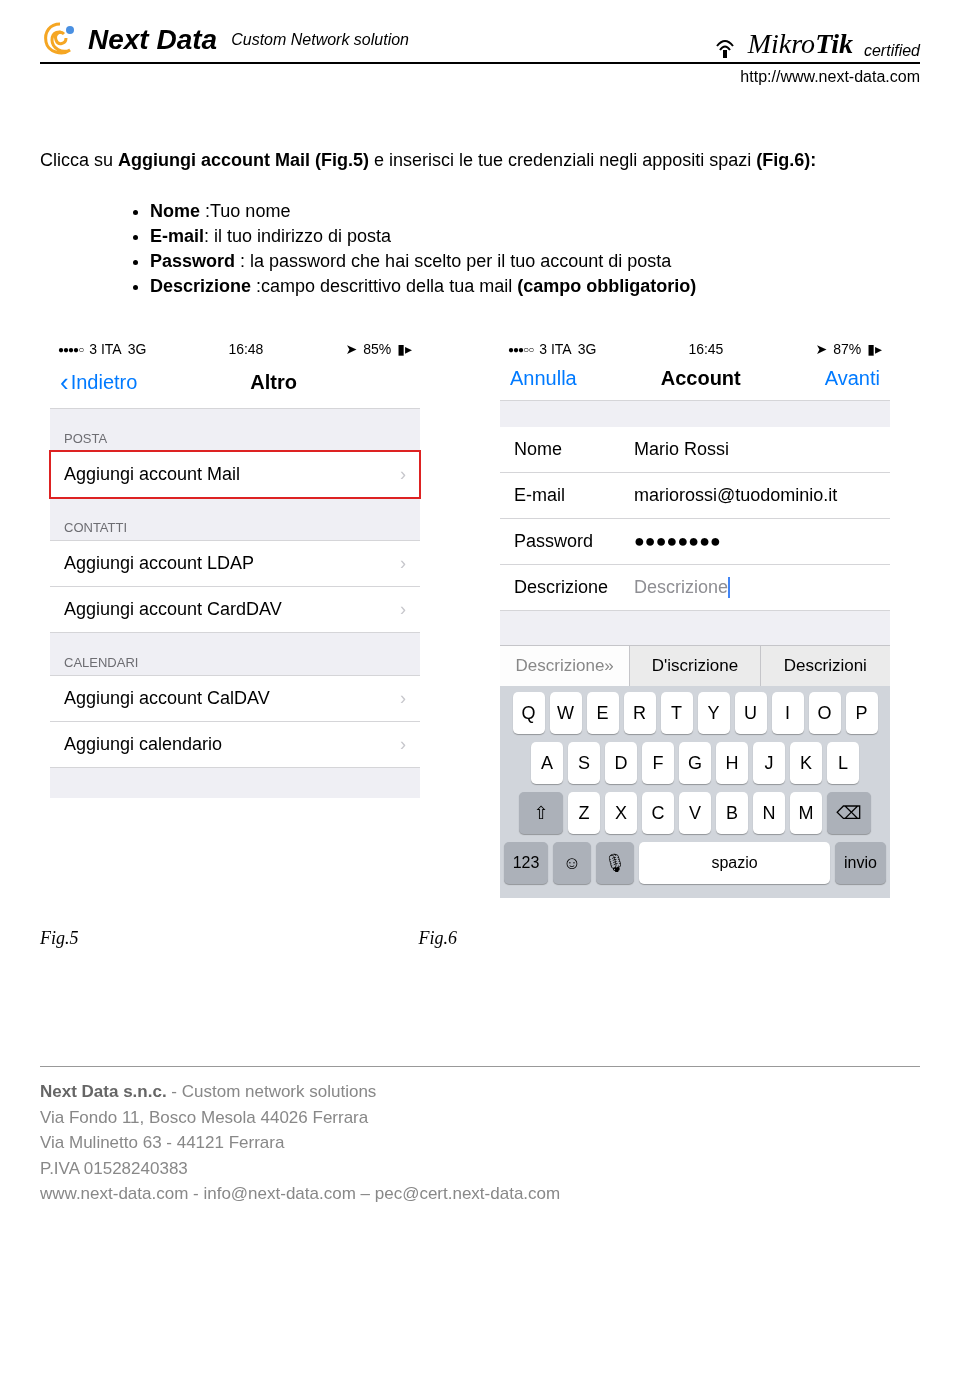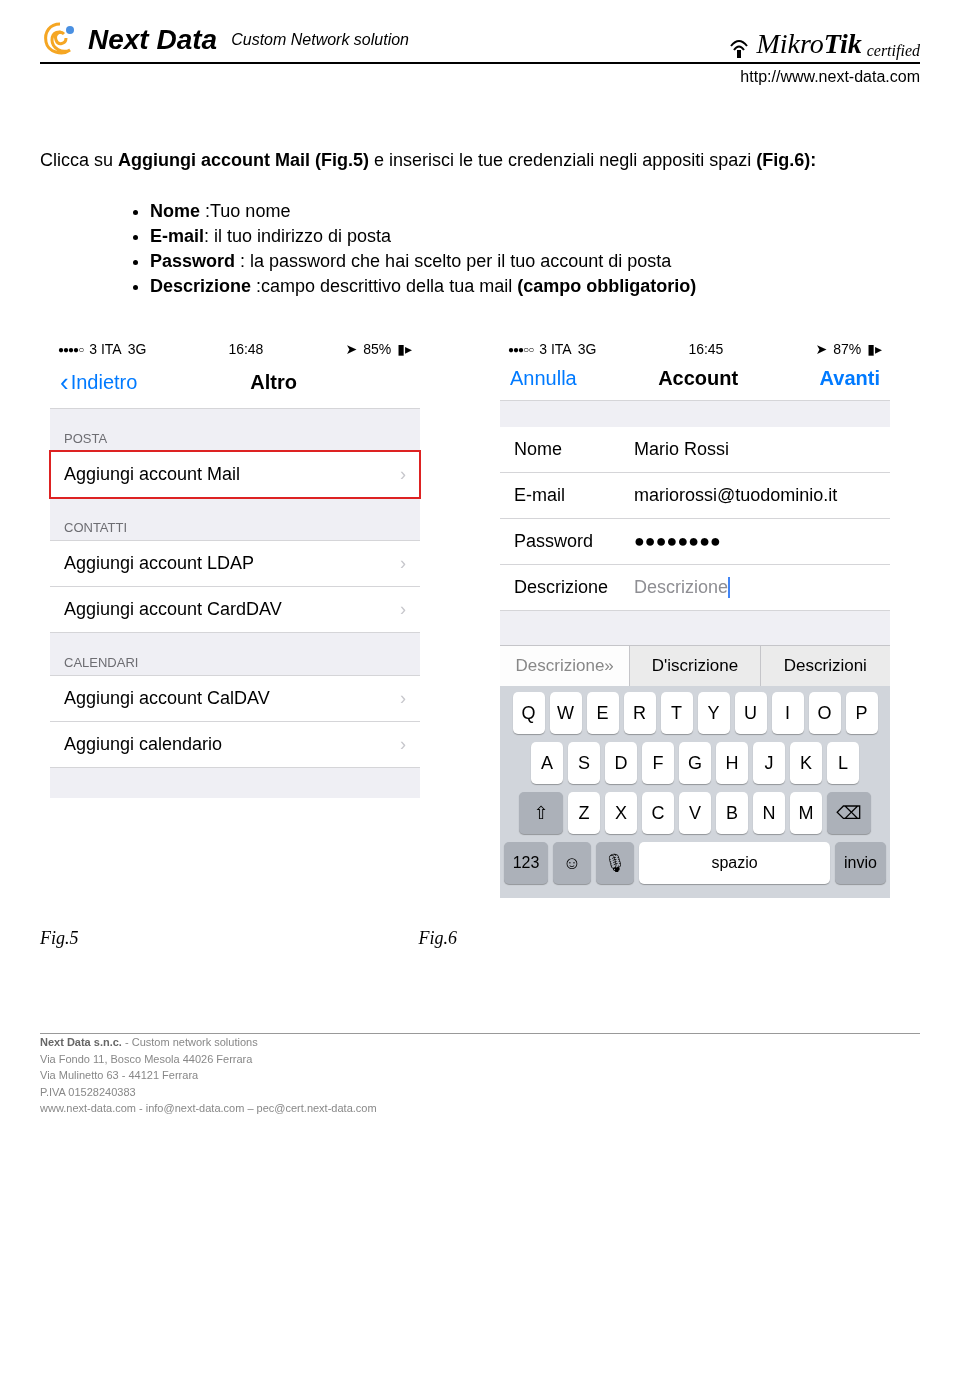--- a/index.html
+++ b/index.html
@@ -35,34 +35,33 @@
     font-style: italic;
   }
   .tagline {
     font-size: 16px;
     font-style: italic;
     margin-left: 6px;
   }
   .header-right {
     display: flex;
     align-items: flex-end;
-    gap: 5px;
+    gap: 11px;
   }
   .mikrotik-logo {
     font-size: 28px;
     font-weight: bold;
     font-style: italic;
     font-family: serif;
   }
   .mikro { font-weight: 300; }
   .tik { font-weight: 900; }
   .certified {
     font-style: italic;
     font-size: 16px;
-    font-family: Liberation Serif, serif;
   }
   .url-line {
     text-align: right;
     font-size: 16px;
     margin-top: 4px;
     margin-bottom: 64px;
   }
   .intro {
     font-size: 18px;
     margin-bottom: 30px;
@@ -107,21 +106,21 @@
     display: flex;
     justify-content: space-between;
     align-items: center;
     padding: 6px 10px 10px 10px;
     font-size: 20px;
     border-bottom: 1px solid #d5d5d8;
   }
   .nav-left { color: #007aff; display: flex; align-items: center; gap: 2px; font-size: 20px;}
   .nav-title { font-weight: 600; color: #000; }
   .nav-right { color: #007aff; font-size: 20px; font-weight: 500; }
-  .nav-right.bold { font-weight: 700; }
+  .nav-right.bold { font-weight: 400; }
   .list-bg { background: #efeff4; }
   .section-header {
     font-size: 13px;
     color: #6d6d72;
     padding: 22px 14px 6px 14px;
     text-transform: uppercase;
   }
   .list-item {
     background: #fff;
     padding: 12px 14px;
@@ -237,23 +236,24 @@
   .captions {
     display: flex;
     gap: 340px;
     margin-left: 0;
     font-style: normal;
     font-family: Georgia, 'Times New Roman', serif;
     font-size: 18px;
   }
   .captions span { font-style: italic; }
   .footer {
-    margin-top: 84px;
+    margin-top: 117px;
     border-top: 1px solid #999;
-    font-size: 11px;
+    padding-top: 12px;
+    font-size: 17px;
     color: #333;
     line-height: 1.5;
   }
   .footer .company {
     font-weight: bold;
     color: #666;
   }
   .footer .rest { color: #888; }
 </style>
 </head>

